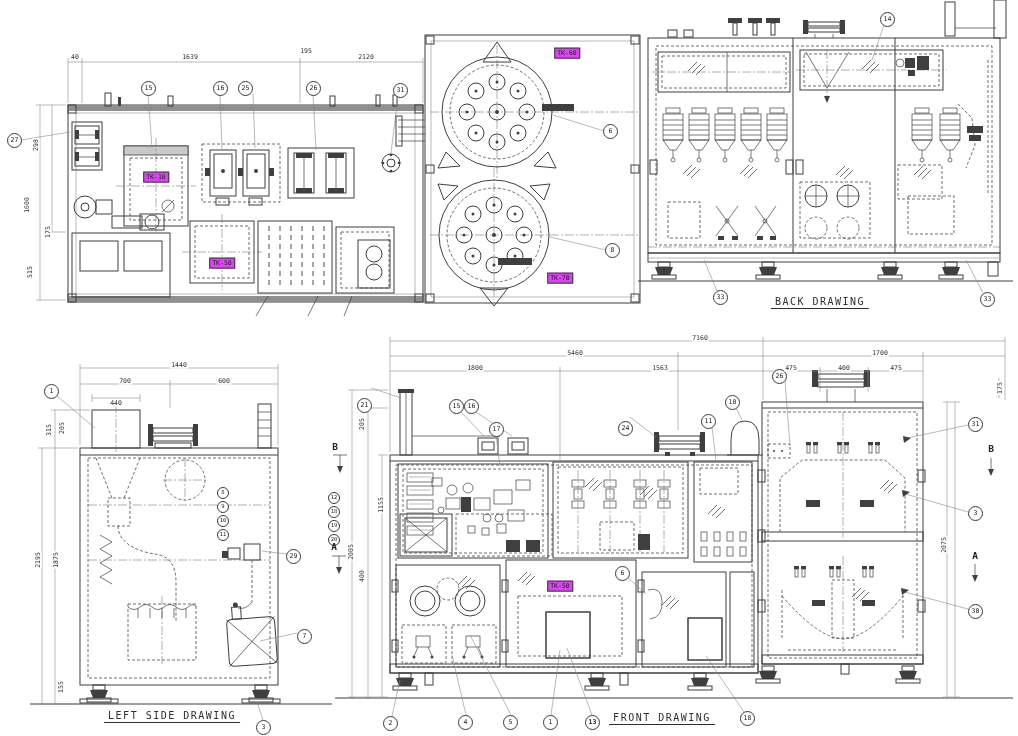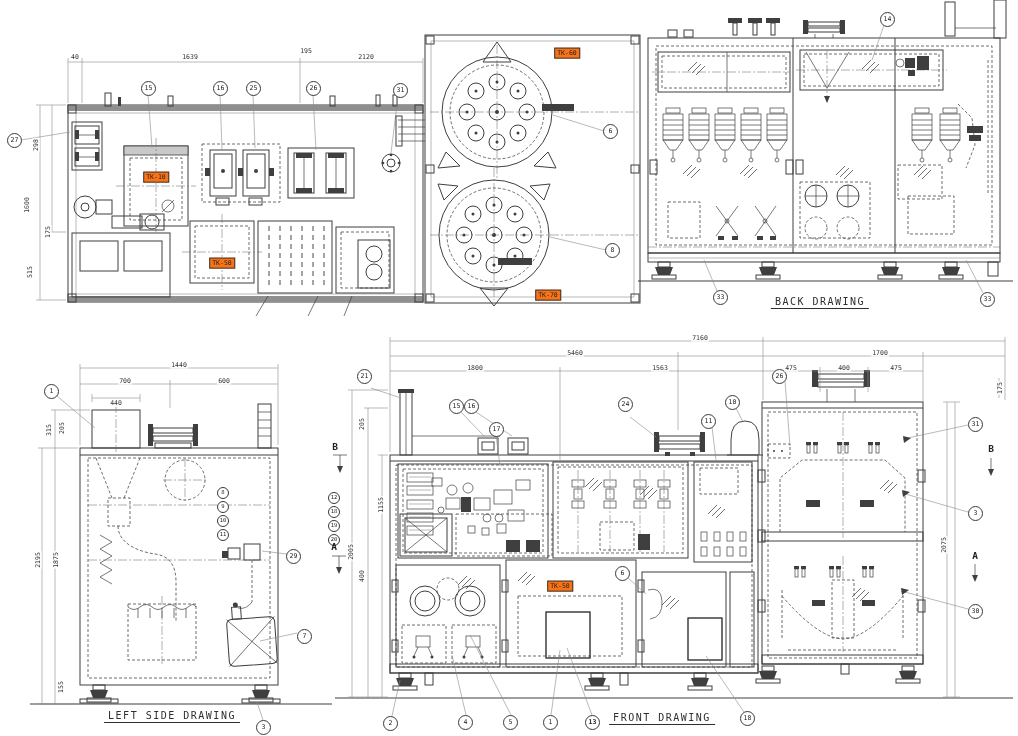--- a/index.html
+++ b/index.html
@@ -17,21 +17,21 @@
   .g{fill:none;stroke:#8a8a8a;stroke-width:.6;}
   .h{fill:none;stroke:#4a4a4a;stroke-width:.8;}
   
   .balloon{position:absolute;width:13px;height:13px;margin:-7px 0 0 -7px;border:1px solid #3a3a3a;
            border-radius:50%;background:#fff;font-size:6.5px;line-height:12px;text-align:center;color:#222;}
   .balloon.sm{width:10px;height:10px;margin:-5px 0 0 -5px;font-size:5.5px;line-height:9px;}
   .dim{position:absolute;transform:translate(-50%,-50%);font-size:6.5px;line-height:1;color:#333;
        background:rgba(255,255,255,.85);padding:0 1px;white-space:nowrap;}
   .dim.rot{transform:translate(-50%,-50%) rotate(-90deg);}
   .sec{position:absolute;transform:translate(-50%,-50%);font-size:9.5px;font-weight:bold;color:#222;}
-  .tktag{position:absolute;transform:translate(-50%,-50%);border:1px solid #3a3a3a;background:#f97316;
+  .tktag{position:absolute;transform:translate(-50%,-50%);border:1px solid #3a3a3a;background:#d946ef;
          font-size:6.5px;line-height:1.35;padding:0 2px;color:#222;white-space:nowrap;}
   .vlabel{position:absolute;transform:translateX(-50%);font-size:10px;letter-spacing:1.5px;color:#2e2e2e;
           border-bottom:1px solid #2e2e2e;padding:0 4px 1px;white-space:nowrap;}
 </style>
 </head>
 <body>
 
 <div id="stage">
 
 <svg id="linework" width="1018" height="736" viewBox="0 0 1018 736">
@@ -594,50 +594,50 @@
     <path class="s2" d="M975,564 V577"></path>
         <polygon class="f" points="972,575 978,575 975,582"></polygon>
   </g>
 </svg>
 
 <div class="vlabel" style="left:820px;top:296px;">BACK DRAWING</div>
 <div class="vlabel" style="left:172px;top:710px;">LEFT SIDE DRAWING</div>
 <div class="vlabel" style="left:662px;top:712px;">FRONT DRAWING</div>
 
 <div class="tktag" style="left:567px;top:53px;">TK-60</div>
-<div class="tktag" style="left:548px;top:278px;margin-top:17px;">TK-70</div>
+<div class="tktag" style="left:560px;top:278px;">TK-70</div>
 <div class="tktag" style="left:156px;top:177px;">TK-10</div>
 <div class="tktag" style="left:222px;top:263px;">TK-50</div>
 <div class="tktag" style="left:560px;top:586px;">TK-50</div>
 
 <div id="balloon-layer">
       <div class="balloon" style="left: 148px; top: 88px;">15</div>
       <div class="balloon" style="left: 220px; top: 88px;">16</div>
-      <div class="balloon" style="left: 253px; top: 88px;">25</div>
+      <div class="balloon" style="left: 245px; top: 88px;">25</div>
       <div class="balloon" style="left: 313px; top: 88px;">26</div>
       <div class="balloon" style="left: 400px; top: 90px;">31</div>
       <div class="balloon" style="left: 14px; top: 140px;">27</div>
       <div class="balloon" style="left: 610px; top: 131px;">6</div>
       <div class="balloon" style="left: 612px; top: 250px;">8</div>
       <div class="balloon" style="left: 887px; top: 19px;">14</div>
       <div class="balloon" style="left: 720px; top: 297px;">33</div>
       <div class="balloon" style="left: 987px; top: 299px;">33</div>
       <div class="balloon" style="left: 51px; top: 391px;">1</div>
       <div class="balloon" style="left: 293px; top: 556px;">29</div>
       <div class="balloon" style="left: 304px; top: 636px;">7</div>
       <div class="balloon" style="left: 263px; top: 727px;">3</div>
       <div class="balloon sm" style="left: 222px; top: 492px;">8</div>
       <div class="balloon sm" style="left: 222px; top: 506px;">9</div>
       <div class="balloon sm" style="left: 222px; top: 520px;">10</div>
       <div class="balloon sm" style="left: 222px; top: 534px;">11</div>
-      <div class="balloon" style="left: 364px; top: 376px;">21</div>
+      <div class="balloon" style="left: 364px; top: 405px;">21</div>
       <div class="balloon" style="left: 456px; top: 406px;">15</div>
       <div class="balloon" style="left: 471px; top: 406px;">16</div>
       <div class="balloon" style="left: 496px; top: 429px;">17</div>
-      <div class="balloon" style="left: 625px; top: 404px;">24</div>
+      <div class="balloon" style="left: 625px; top: 428px;">24</div>
       <div class="balloon" style="left: 732px; top: 402px;">10</div>
       <div class="balloon" style="left: 708px; top: 421px;">11</div>
       <div class="balloon" style="left: 779px; top: 376px;">26</div>
       <div class="balloon" style="left: 975px; top: 424px;">31</div>
       <div class="balloon" style="left: 975px; top: 513px;">3</div>
       <div class="balloon" style="left: 975px; top: 611px;">30</div>
       <div class="balloon" style="left: 622px; top: 573px;">6</div>
       <div class="balloon sm" style="left: 333px; top: 497px;">12</div>
       <div class="balloon sm" style="left: 333px; top: 511px;">18</div>
       <div class="balloon sm" style="left: 333px; top: 525px;">19</div>

